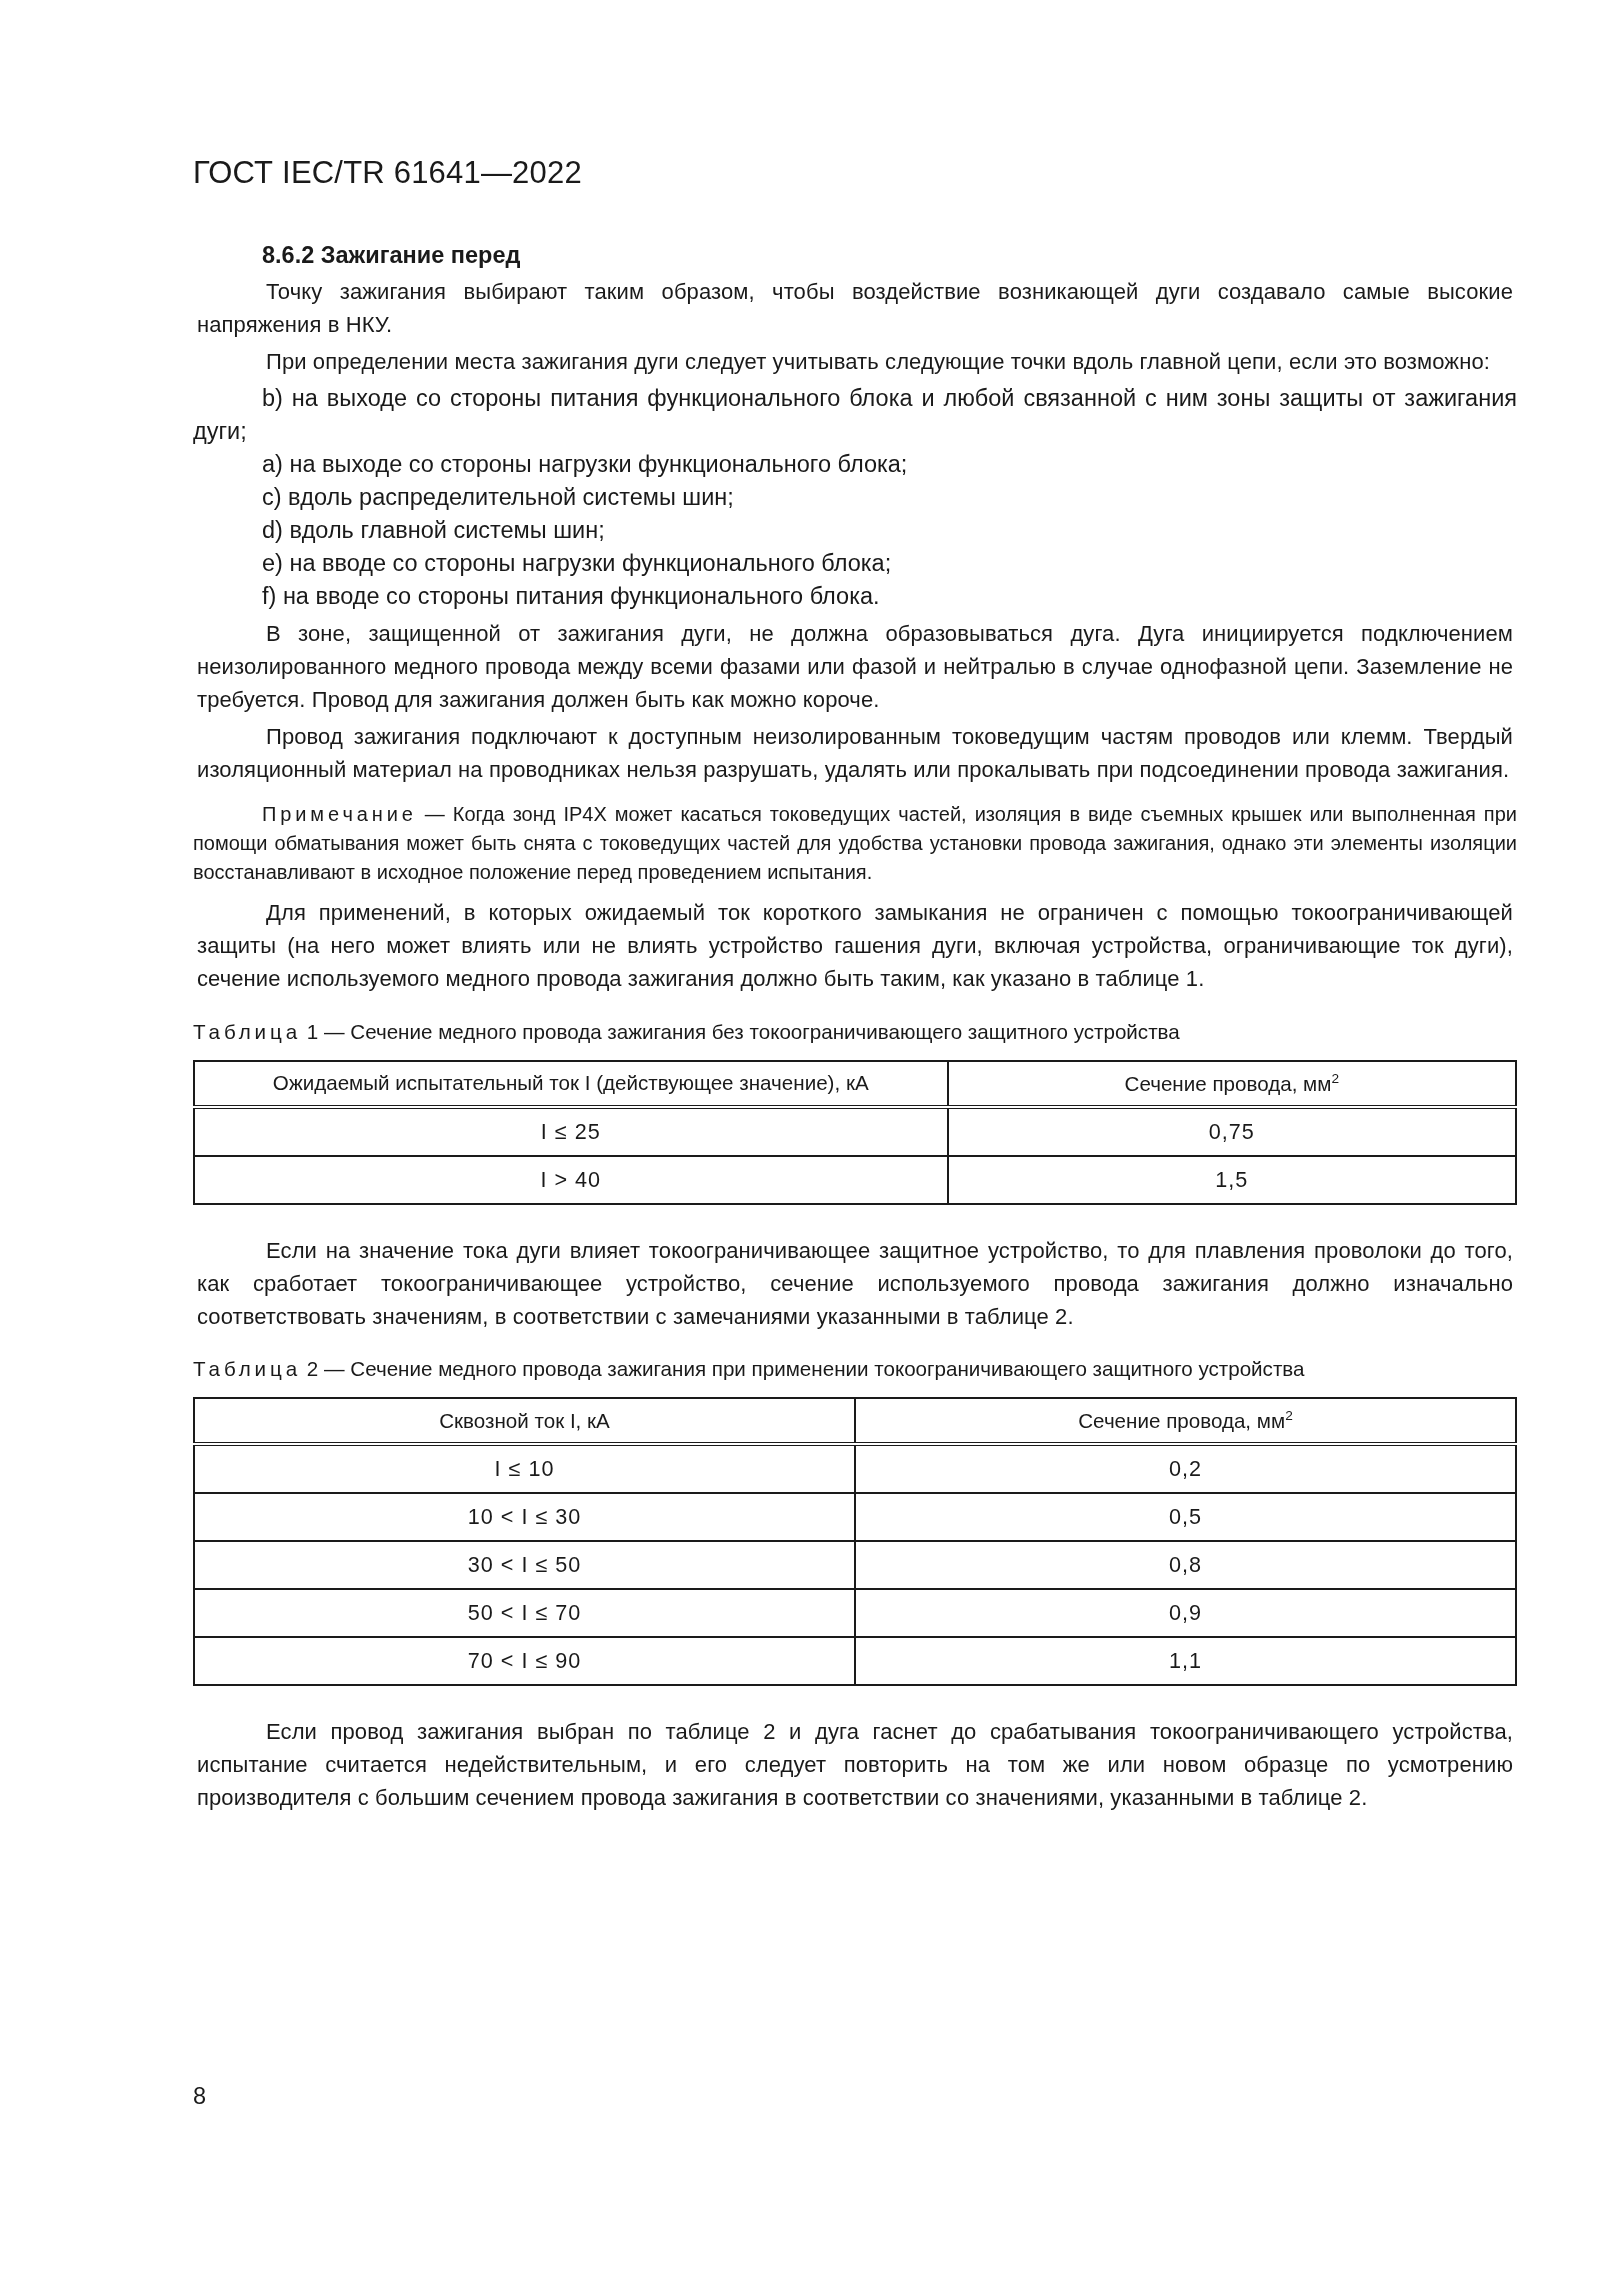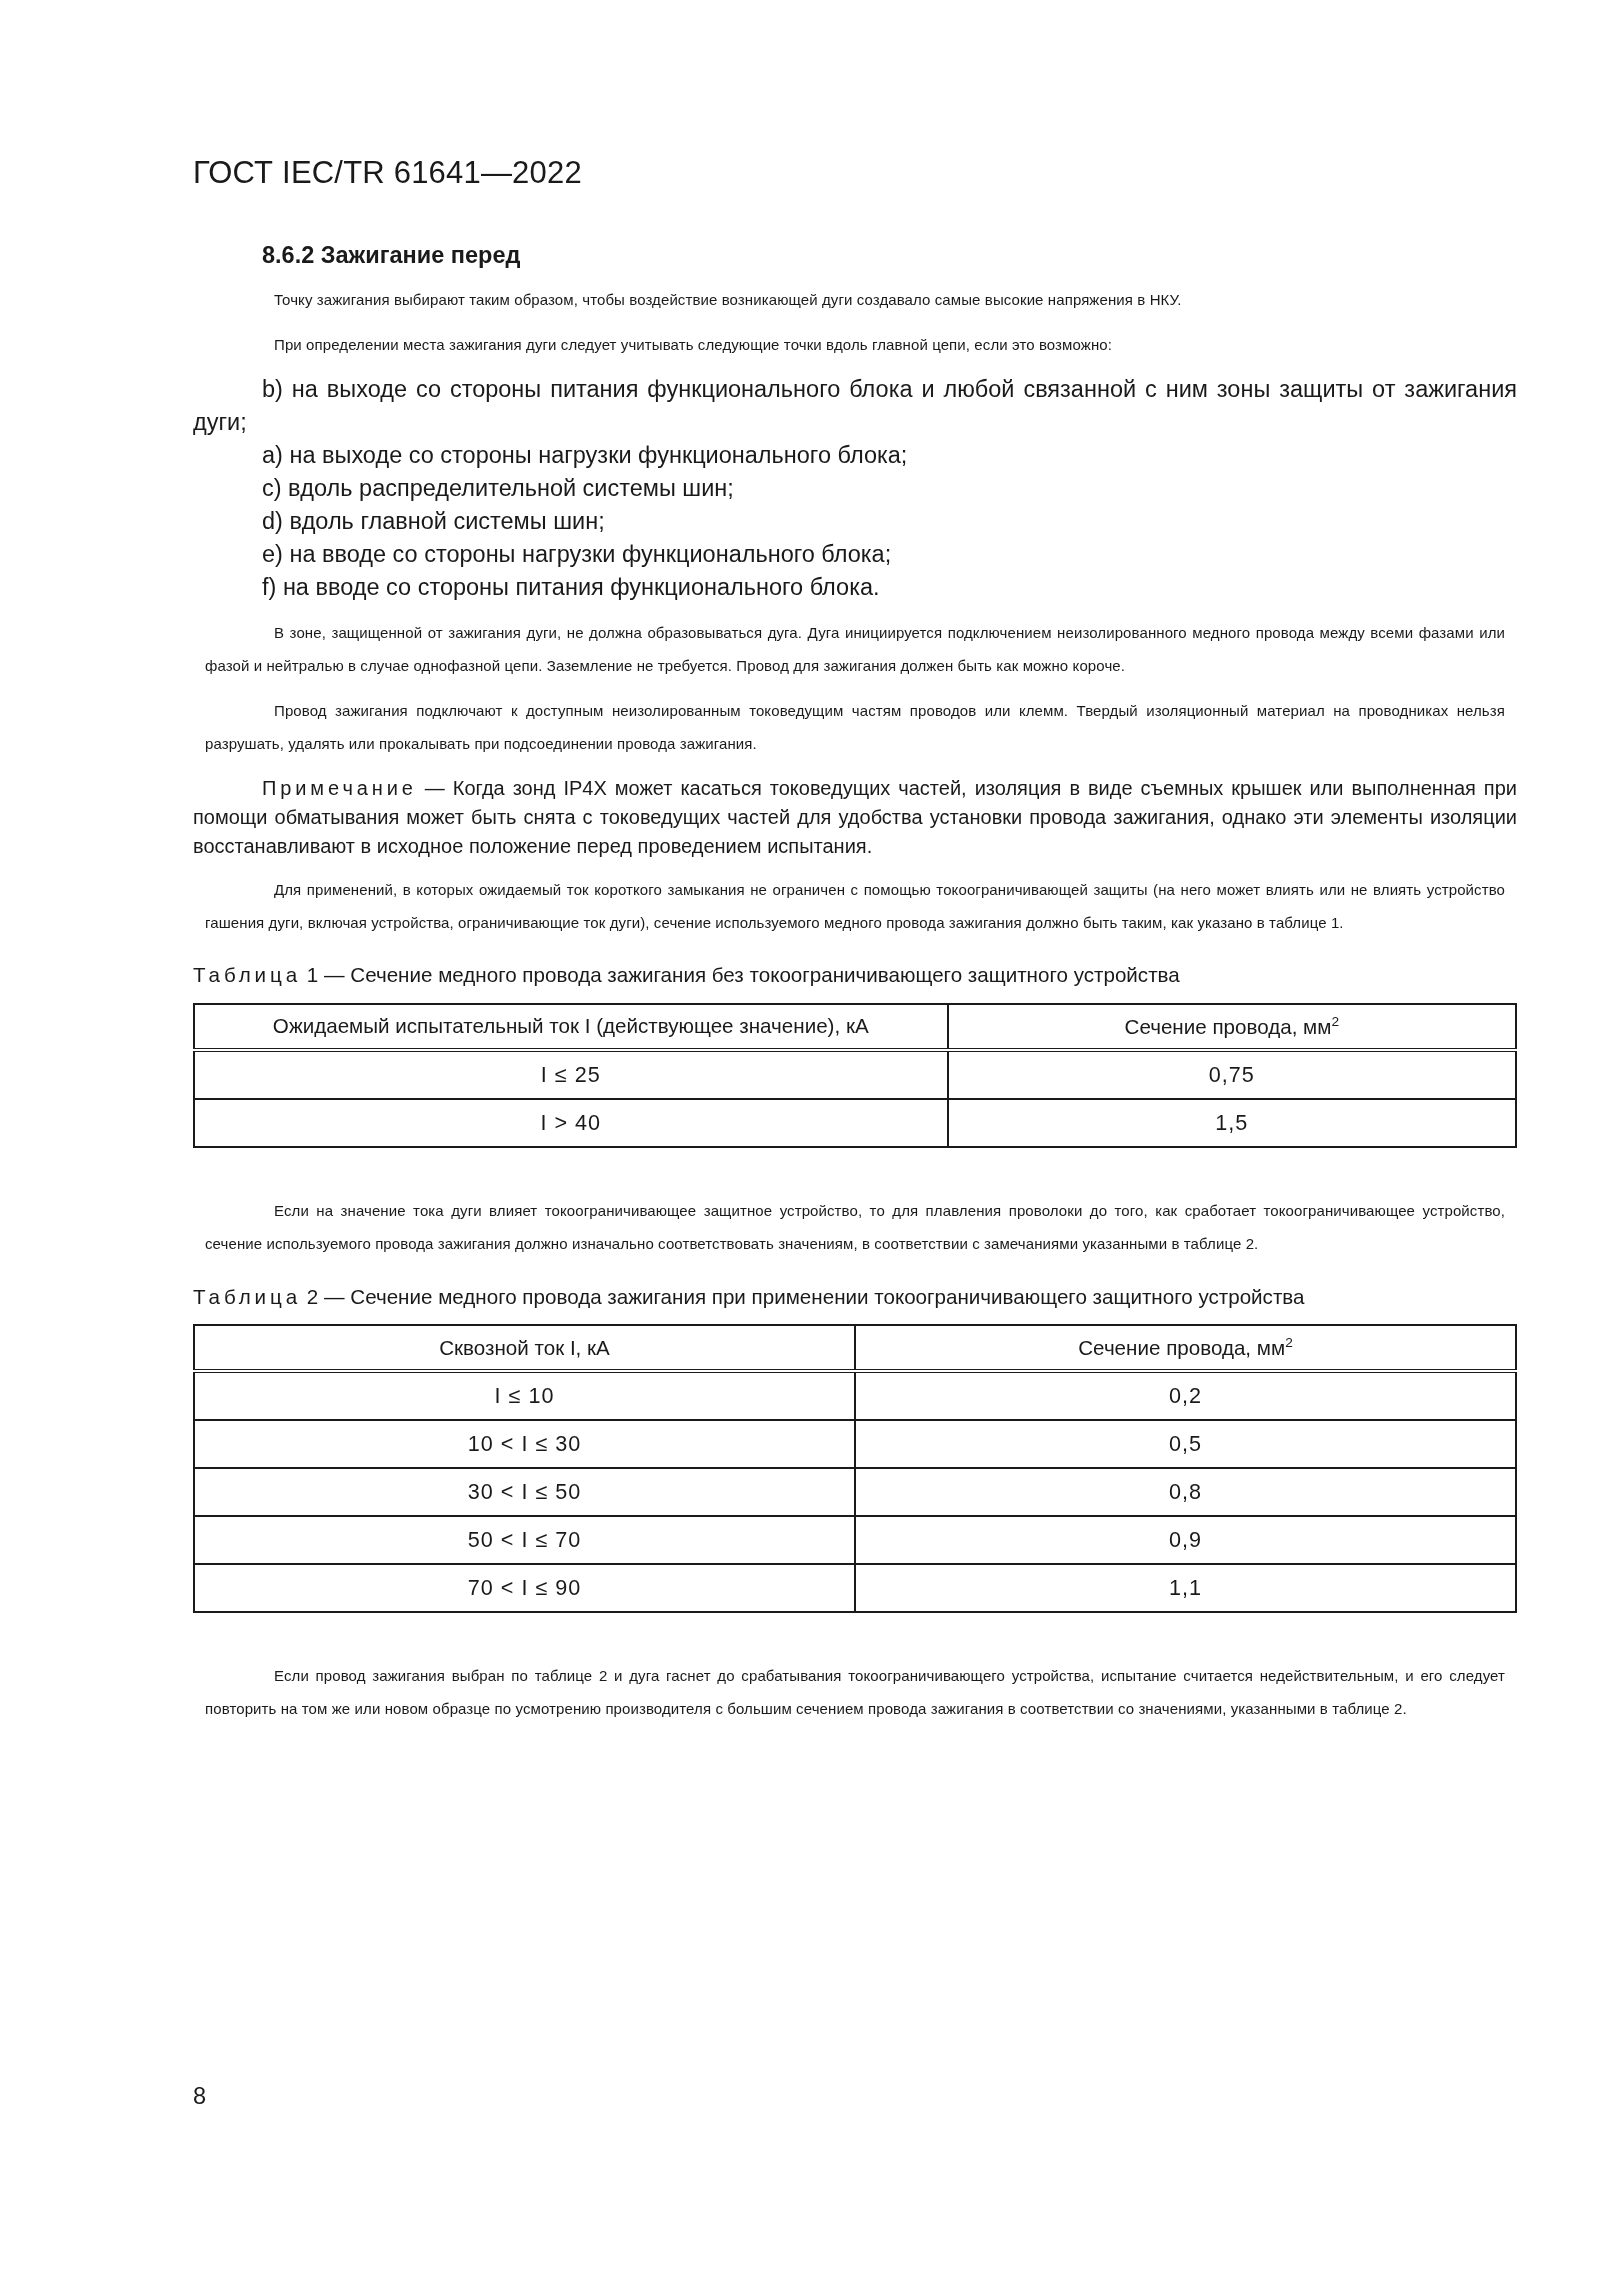--- a/index.html
+++ b/index.html
@@ -24,25 +24,25 @@
       margin: 8px 0 49px 0;
     }
     .section-title {
       font-weight: bold;
       font-size: 23.5px;
       margin: 0;
       padding-left: 69px;
       line-height: 31px;
     }
     .para {
-      font-size: 15px;
+      font-size: 22px;
       line-height: 33px;
       text-align: justify;
       text-indent: 69px;
-      margin: 12px;
+      margin: 4px;
       letter-spacing: 0.1px;
     }
     .list-item {
       font-size: 23.5px;
       line-height: 33px;
       text-indent: 69px;
       margin: 0;
       text-align: justify;
     }
     .note {
@@ -58,21 +58,21 @@
       font-size: 20.6px;
       line-height: 29px;
       margin: 21.6px 0 13.7px 0;
       text-align: justify;
     }
     table.gost {
       width: 100%;
       border-collapse: collapse;
       border: 2.9px solid #1a1a1a;
       font-size: 20.6px;
-      margin-bottom: 46px;
+      margin-bottom: 29px;
     }
     table.gost th, table.gost td {
       border-left: 2px solid #1a1a1a;
       border-right: 2px solid #1a1a1a;
       text-align: center;
       font-weight: normal;
       padding: 0;
     }
     table.gost thead th {
       height: 43px;

